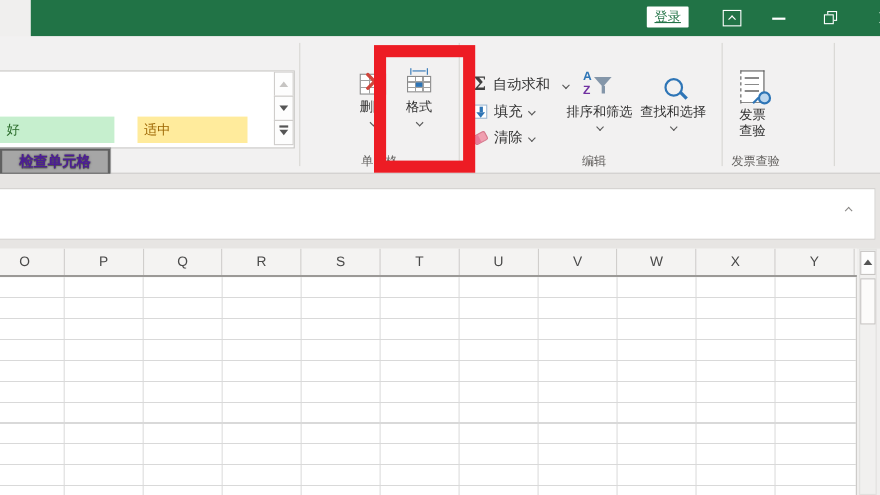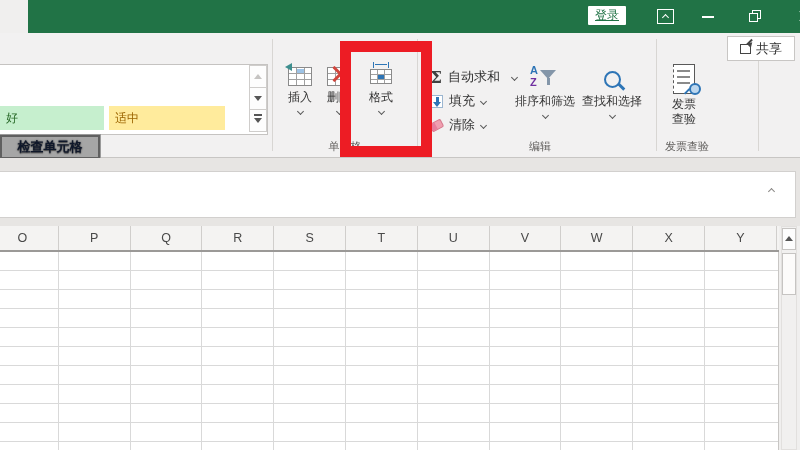--- a/index.html
+++ b/index.html
@@ -23,21 +23,21 @@
   #close-btn i { transform:rotate(45deg);} #close-btn em { transform:rotate(-45deg);}
 
   
   #ribbon { left:0; top:33px; width:800px; height:125px; background:#f2f1f1; border-bottom:1px solid #c8c6c4; }
   .gsep { position:absolute; top:6px; height:112px; width:1px; background:#d8d6d3; }
 
   
   #style-gallery { left:-40px; top:31px; width:308px; height:71px; background:#fff; border:1px solid #c5c3c1; }
   .stcell { position:absolute; height:24px; font-size:12px; line-height:24px; padding-left:6px; overflow:hidden; white-space:nowrap; }
   #st-good { left:39px; top:41px; width:104px; }
-  #st-neutral { left:148px; top:41px; width:116px; }
+  #st-neutral { left:164px; top:41px; width:100px; }
   #st-check { left:39px; top:70px; width:100px; border:2px solid #606060; outline:1px solid #9a9a9a;
      font-weight:bold; font-size:13px; text-align:center; padding-left:0; line-height:20px;
      text-shadow:0 0 2px #4d4d4d, 0 1px 1px #4d4d4d; }
   #st-expl { left:148px; top:70px; width:98px; font-style:italic; font-size:13px; }
   #gal-btns { left:249px; top:32px; width:18px; height:69px; }
   .galb { position:absolute; left:0; width:18px; height:23px; background:#fdfdfd; border:1px solid #cfcdcb; }
   .tri-u { width:0; height:0; border-left:4px solid transparent; border-right:4px solid transparent; border-bottom:5px solid #c6c4c2; margin:8px auto 0; }
   .tri-d { width:0; height:0; border-left:4px solid transparent; border-right:4px solid transparent; border-top:5px solid #555; margin:8px auto 0; }
   .galb .bar { width:8px; height:1.5px; background:#555; margin:4px auto 2px; }
   .galb .tri-d.sm { margin-top:1px; }
@@ -156,49 +156,37 @@
     </div>
 </div>
 
 <div class="abs" id="ribbon">
 
   <div class="abs" id="style-gallery">
 
     <div class="abs stcell" id="st-good" style="background: rgb(198, 239, 206); color: rgb(42, 107, 42);">好</div>
     <div class="abs stcell" id="st-neutral" style="background: rgb(255, 235, 156); color: rgb(156, 101, 0);">适中</div>
 
-    <div class="abs stcell" id="st-check" style="background: rgb(166, 166, 166); color: #0f172a;">检查单元格</div>
+    <div class="abs stcell" id="st-check" style="background: rgb(166, 166, 166); color: #4c1d95;">检查单元格</div>
   </div>
   <div class="abs" id="gal-btns">
     <div class="galb" style="top:0">
         <div class="tri-u"></div>
       </div>
     <div class="galb" style="top:22px">
         <div class="tri-d"></div>
       </div>
     <div class="galb" style="top:44px">
         <div class="bar"></div>
         <div class="tri-d sm"></div>
       </div>
   </div>
 
   <div class="gsep" style="left:272px"></div>
 
-  <div class="bigbtn" style="left:280px;width:40px">
-    <div class="icw">
-        <div class="gridic">
-          <span class="ins-cell"></span>
-          <span class="ins-arrow"></span>
-        </div>
-      </div>
-    <div class="lbl">插入</div>
-    <div class="cvw">
-        <span class="cv"></span>
-      </div>
-  </div>
   <div class="bigbtn" style="left:319px;width:40px">
     <div class="icw">
         <div class="gridic">
           <span class="del-x">
             <i></i>
             <em></em>
           </span>
         </div>
       </div>
     <div class="lbl">删除</div>
@@ -273,24 +261,20 @@
           <span class="docmag"></span>
         </div>
       </div>
     <div class="lbl">发票</div>
     <div class="lbl">查验</div>
   </div>
   <div class="grouplbl" style="left:657px;width:60px">发票查验</div>
 
   <div class="gsep" style="left:758px"></div>
 
-  <div class="abs" id="share-btn">
-    <span class="shareic"></span>
-    <span>共享</span>
-  </div>
 
   <div class="abs" id="collapse-ribbon">
       <span class="cv up"></span>
     </div>
 </div>
 
 <div class="abs" id="annotation-box" style="border-color: rgb(237, 28, 36);"></div>
 
 <div class="abs" id="fbar-zone">
   <div id="formula-input"></div>

